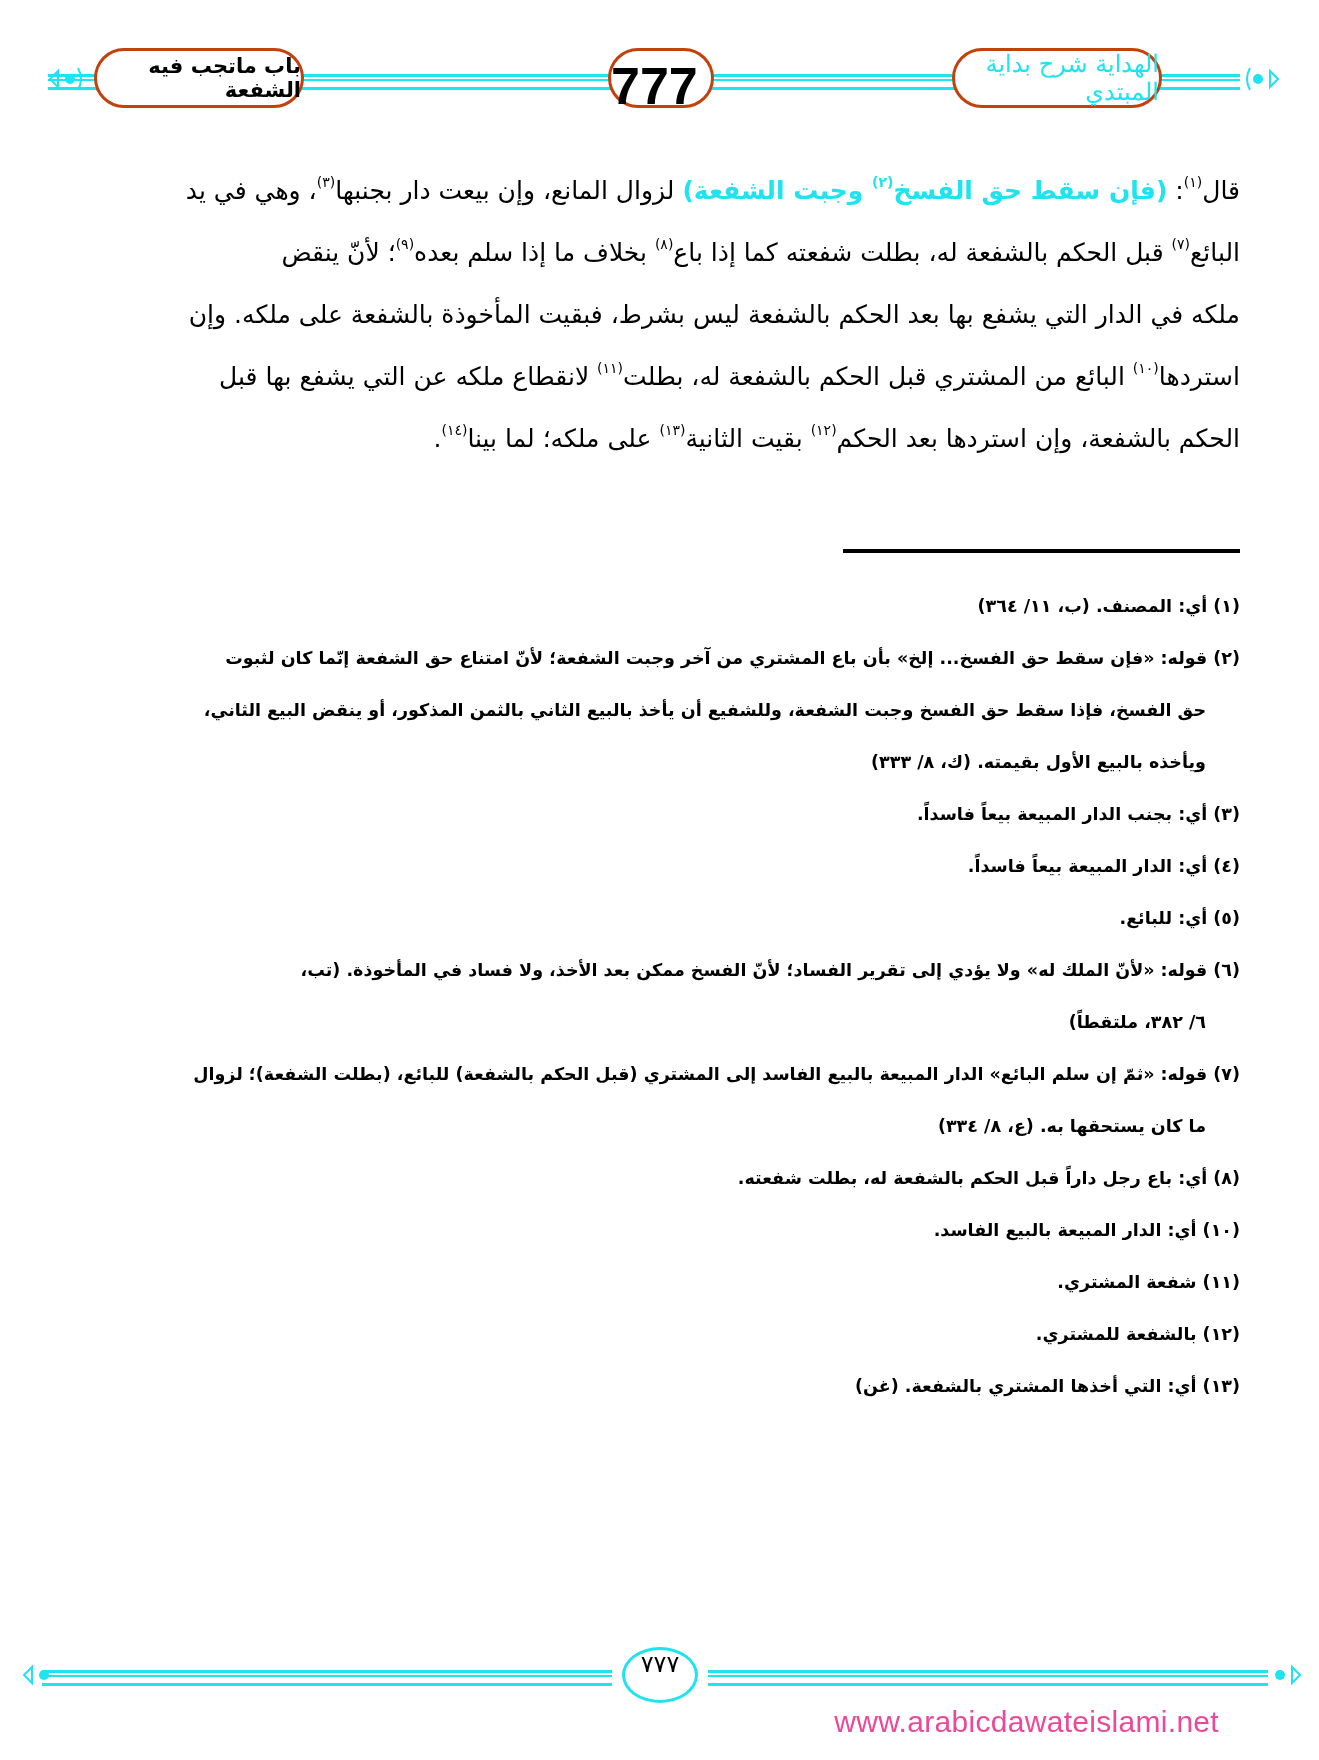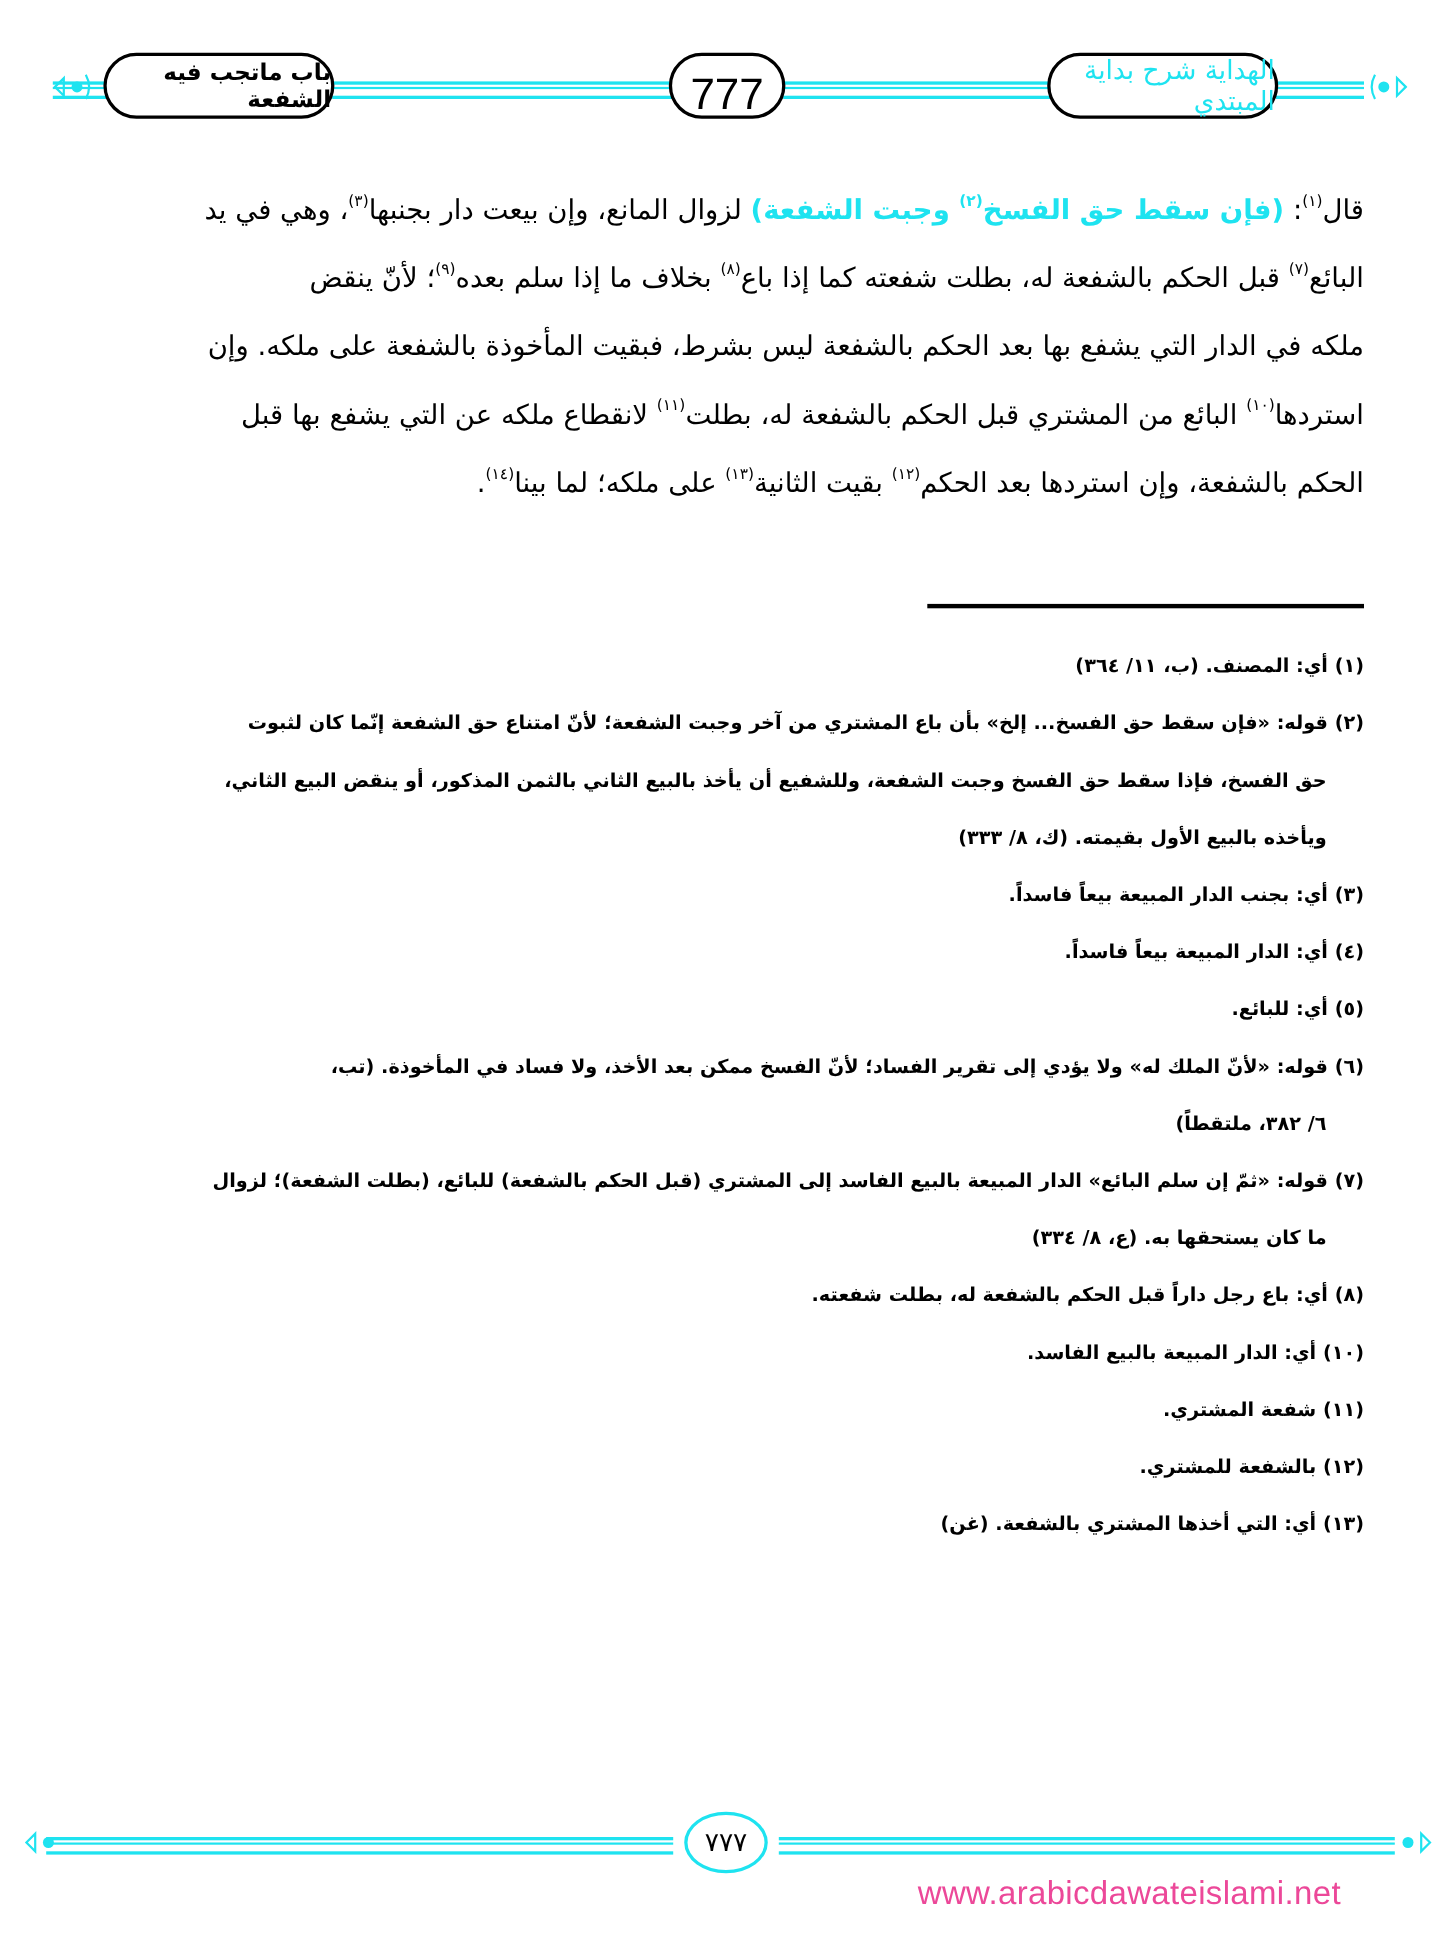--- a/index.html
+++ b/index.html
@@ -2,47 +2,47 @@
 <html><head>
   <meta charset="utf-8">
   <style>
     html, body { margin: 0; padding: 0; background: #ffffff; }
     body { width: 1319px; height: 1760px; position: relative; overflow: hidden; font-family: "DejaVu Sans", sans-serif; color: #000; }
 
     
     .hdr { position: absolute; top: 42px; left: 40px; width: 1240px; height: 72px; }
     .hdr .rail { position: absolute; top: 32px; height: 10px; border-top: 3px solid #1ee3f0; border-bottom: 3px solid #1ee3f0; }
     .hdr .rail::after { content: ""; position: absolute; left: 0; right: 0; top: 2px; border-top: 2px solid #1ee3f0; }
-    .pill { position: absolute; top: 6px; height: 60px; border: 3px solid #000000; border-radius: 32px; background: #fff; display: flex; align-items: center; justify-content: center; box-sizing: border-box; }
+    .pill { position: absolute; top: 6px; height: 60px; border: 3px solid #c2410c; border-radius: 32px; background: #fff; display: flex; align-items: center; justify-content: flex-start; box-sizing: border-box; }
     .pill-left { left: 54px; width: 210px; }
     .pill-center { left: 568px; width: 106px; }
     .pill-right { left: 912px; width: 210px; }
     .chapter-title { font-family: "DejaVu Sans", sans-serif; font-weight: bold; font-size: 21px; direction: rtl; }
-    .page-no-top { font-family: "Liberation Sans", sans-serif; font-weight: normal; font-size: 40px; margin-top: 16px; }
+    .page-no-top { font-family: "Liberation Sans", sans-serif; font-weight: bold; font-size: 52px; margin-top: 16px; }
     .book-title { font-family: "DejaVu Serif", serif; font-size: 24px; color: #1ee3f0; direction: rtl; }
     .cap { position: absolute; top: 20px; width: 44px; height: 34px; }
     .cap svg { width: 100%; height: 100%; }
 
     
     .main { position: absolute; top: 160px; left: 100px; width: 1140px; direction: rtl; text-align: justify; text-align-last: right; font-family: "DejaVu Sans", sans-serif; font-size: 25px; line-height: 62px; }
     .main .cyan { color: #1ee3f0; font-weight: bold; }
     sup { font-size: 14px; vertical-align: 12px; line-height: 0; }
 
     .sep { position: absolute; top: 549px; left: 843px; width: 397px; height: 4px; background: #000; }
 
     
     .notes { position: absolute; top: 580px; left: 100px; width: 1140px; direction: rtl; font-family: "DejaVu Sans", sans-serif; font-weight: bold; font-size: 17.5px; }
     .note { line-height: 52px; text-align: justify; text-align-last: right; }
     .note .cont { padding-right: 34px; display: block; }
 
     
     .ftr { position: absolute; top: 1645px; left: 22px; width: 1280px; height: 60px; }
     .ftr .rail { position: absolute; top: 25px; height: 10px; border-top: 3px solid #1ee3f0; border-bottom: 3px solid #1ee3f0; }
     .ftr .rail::after { content: ""; position: absolute; left: 0; right: 0; top: 2px; border-top: 2px solid #1ee3f0; }
-    .ftr .oval { position: absolute; left: 600px; top: 2px; width: 76px; height: 56px; border: 3px solid #1ee3f0; border-radius: 38px/28px; background: #fff; display: flex; align-items: center; justify-content: center; box-sizing: border-box; }
+    .ftr .oval { position: absolute; left: 600px; top: 2px; width: 76px; height: 56px; border: 3px solid #1ee3f0; border-radius: 38px/28px; background: #fff; display: flex; align-items: flex-start; justify-content: center; box-sizing: border-box; }
     .page-no-bottom { font-family: "DejaVu Sans", sans-serif; font-size: 24px; }
     .website { position: absolute; top: 1705px; right: 100px; font-family: "Liberation Sans", sans-serif; font-size: 30px; color: #ec4899; letter-spacing: 0.3px; }
   </style>
 </head>
 <body>
 
 <div class="hdr">
   <div class="rail" style="left:8px;width:50px;"></div>
   <div class="rail" style="left:262px;width:310px;"></div>
   <div class="rail" style="left:672px;width:244px;"></div>

